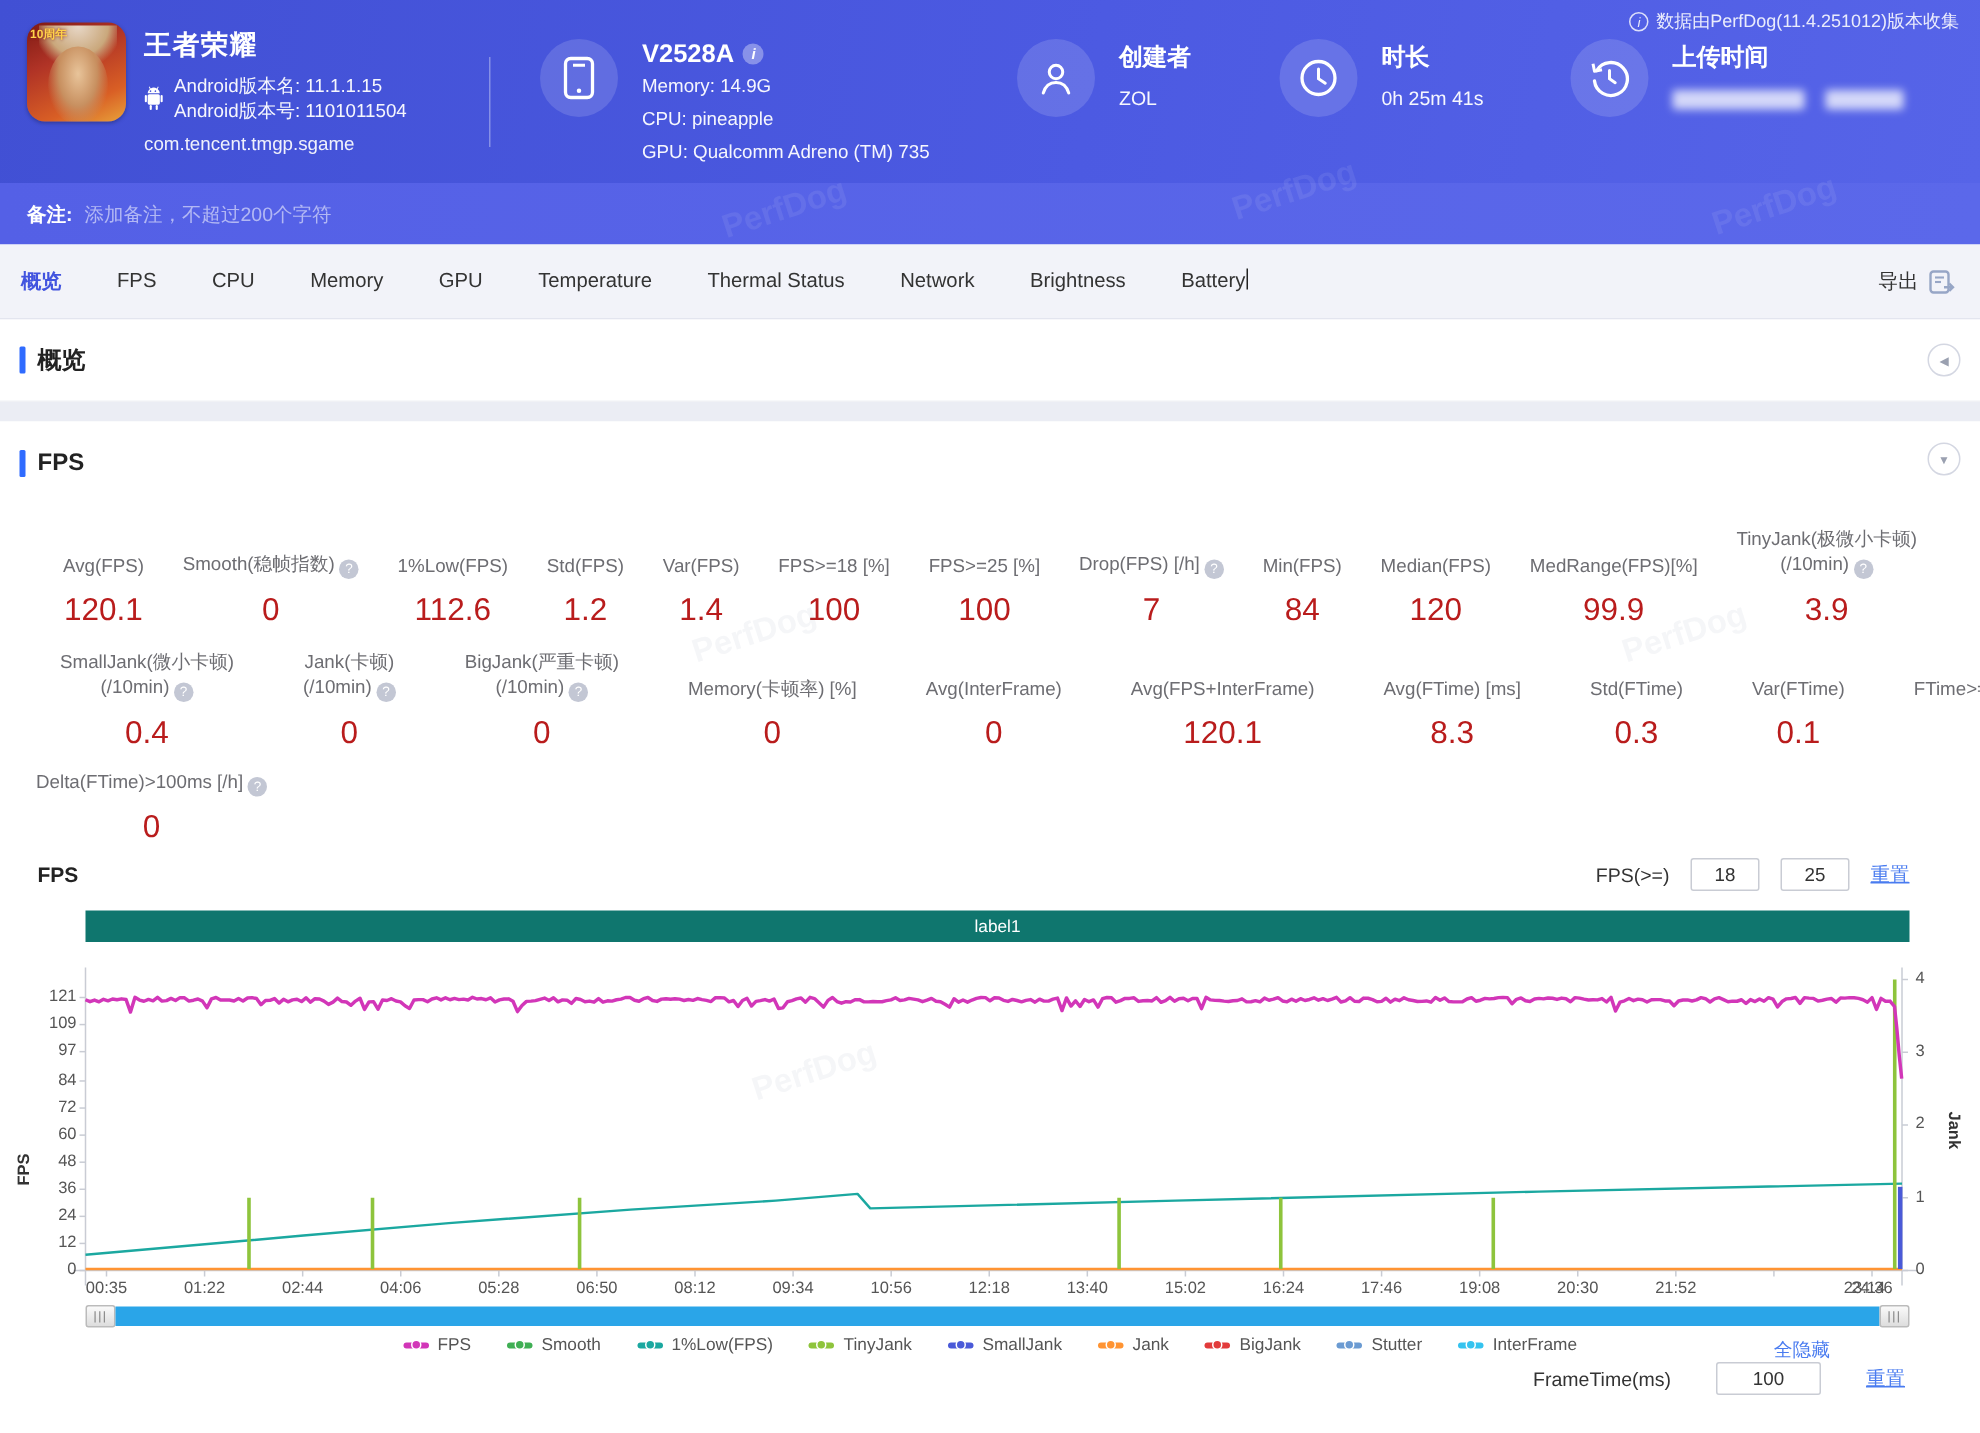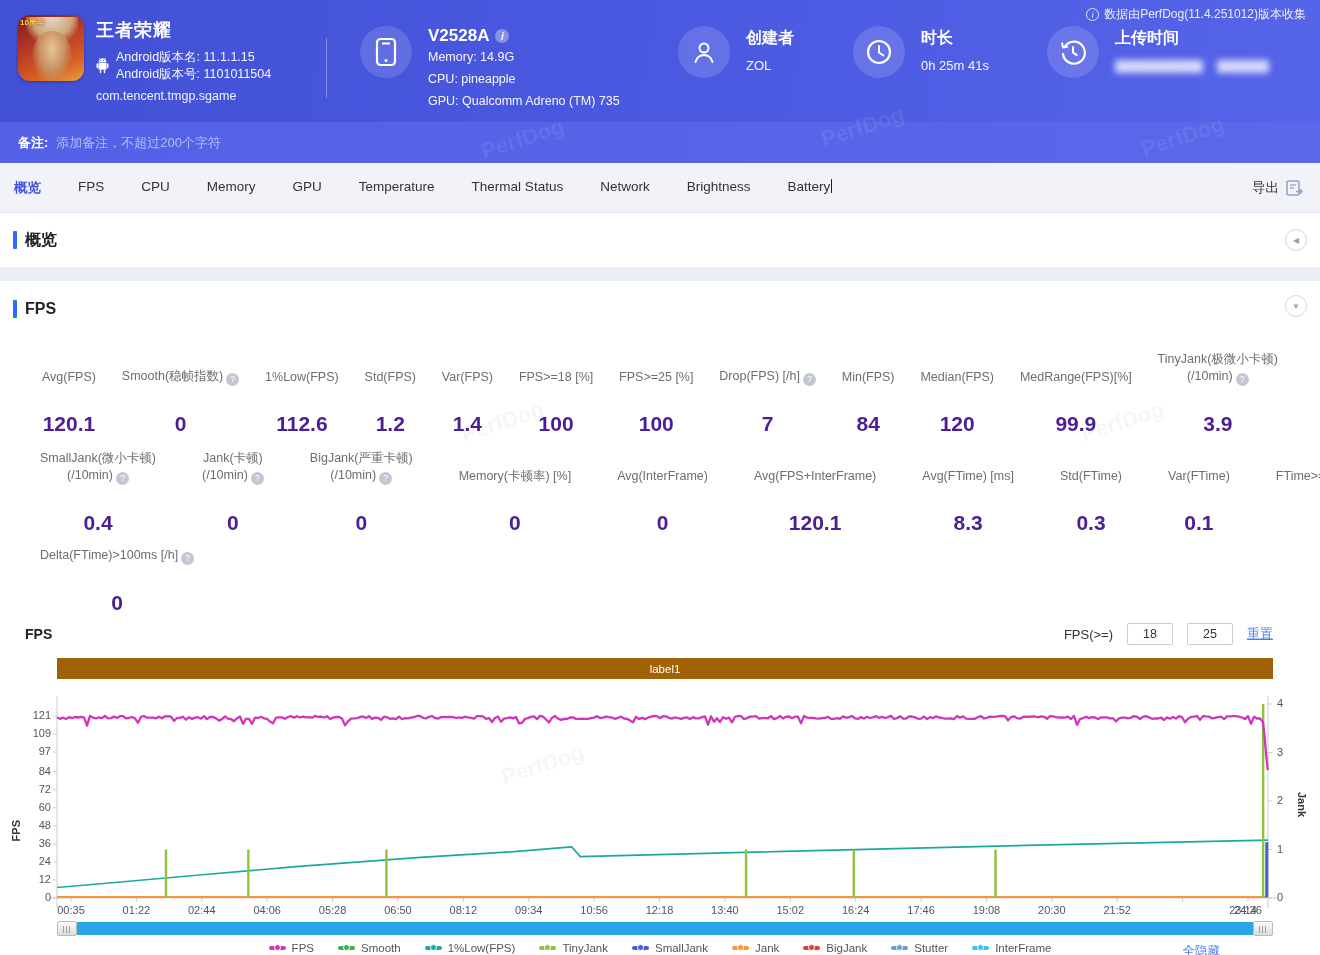--- a/index.html
+++ b/index.html
@@ -43,34 +43,34 @@
 .accent{width:4px;height:18px;background:#2f6bff;margin-left:13px;border-radius:1px}
 .sec-title{font-size:16px;font-weight:bold;color:#222;margin-left:8px}
 .circle-btn{position:absolute;right:13px;width:22px;height:22px;border:1px solid #d4d7e2;border-radius:50%;background:#fff;color:#9aa0b0;font-size:8px;display:flex;align-items:center;justify-content:center;cursor:pointer}
 .sec-gap{height:13px;background:#ebedf4}
 .fps-sec{position:relative;background:#fff}
 .fps-head{height:44px;display:flex;align-items:center;position:relative;padding-top:12px}
 
 .stats-row{display:flex;align-items:flex-end}
 .row1{justify-content:space-between;padding:0 42px;margin-top:26px}
 .row2{gap:46px;padding-left:40px;margin-top:14px}
-.row3{padding-left:40px;margin-top:12px}
+.row3{padding-left:24px;margin-top:12px}
 .stat{text-align:center}
 .stat-label{font-size:12.5px;color:#6d6d72;line-height:17px;white-space:nowrap}
-.stat-value{font-size:21px;font-weight:bold;color:#4c1d95;margin-top:26px}
+.stat-value{font-size:21px;font-weight:normal;color:#b91c1c;margin-top:9px}
 .help{display:inline-flex;width:13px;height:13px;border-radius:50%;background:#c3c7d4;color:#fff;font-size:9px;align-items:center;justify-content:center;margin-left:3px;vertical-align:-2px;cursor:pointer}
 
 .chart-block{position:relative;height:354px}
 .chart-head{position:absolute;top:8px;left:0;right:0;height:26px}
 .chart-title{position:absolute;left:25px;top:3px;font-size:14px;font-weight:bold;color:#222}
 .chart-controls{position:absolute;right:47px;top:0;display:flex;align-items:center;gap:14px}
 .cc-label{font-size:13px;color:#333}
 .cc-input{width:46px;height:22px;border:1px solid #c9ccd4;border-radius:2px;text-align:center;font-size:12.5px;color:#333;font-family:inherit;background:#fff}
 .link{font-size:13px;color:#4a7cf0;text-decoration:underline;cursor:pointer}
-.banner{position:absolute;top:43px;left:57px;width:1216px;height:21px;background:#a16207;color:#fff;font-size:11.5px;display:flex;align-items:center;justify-content:center;cursor:pointer}
+.banner{position:absolute;top:43px;left:57px;width:1216px;height:21px;background:#0f766e;color:#fff;font-size:11.5px;display:flex;align-items:center;justify-content:center;cursor:pointer}
 .chart-wrap{position:absolute;top:77px;left:0;width:1320px;height:232px}
 #plot-svg{position:absolute;left:57px;top:12px;overflow:visible}
 .ytick{position:absolute;width:30px;text-align:right;font-size:11px;color:#555}
 .ytick-r{position:absolute;width:24px;text-align:left;font-size:11px;color:#555}
 .xtick{position:absolute;width:46px;text-align:center;font-size:11px;color:#555}
 .axis-name{position:absolute;font-size:11px;font-weight:bold;color:#333;writing-mode:vertical-rl}
 .axis-name.left{transform:rotate(180deg)}
 .scrollbar{position:absolute;top:306px;left:57px;width:1216px;height:15px;display:flex;align-items:center}
 .sb-btn{width:20px;height:15px;background:linear-gradient(#fafafa,#ddd);border:1px solid #bbb;border-radius:2px;font-size:8px;color:#777;display:flex;align-items:center;justify-content:center;cursor:pointer;letter-spacing:1px}
 .sb-track{flex:1;height:13px;background:#2aa5e8;cursor:pointer}

